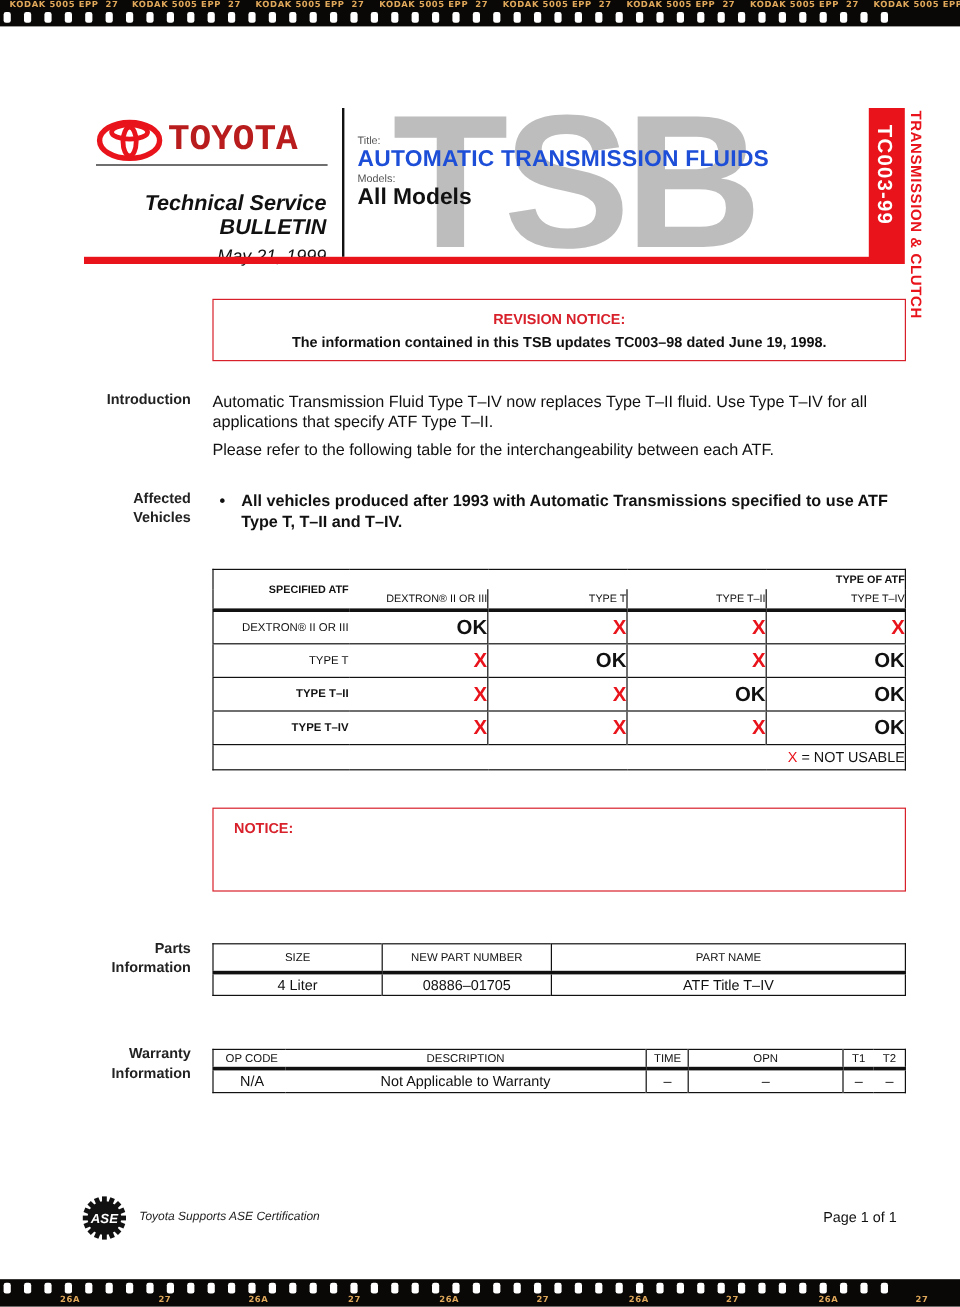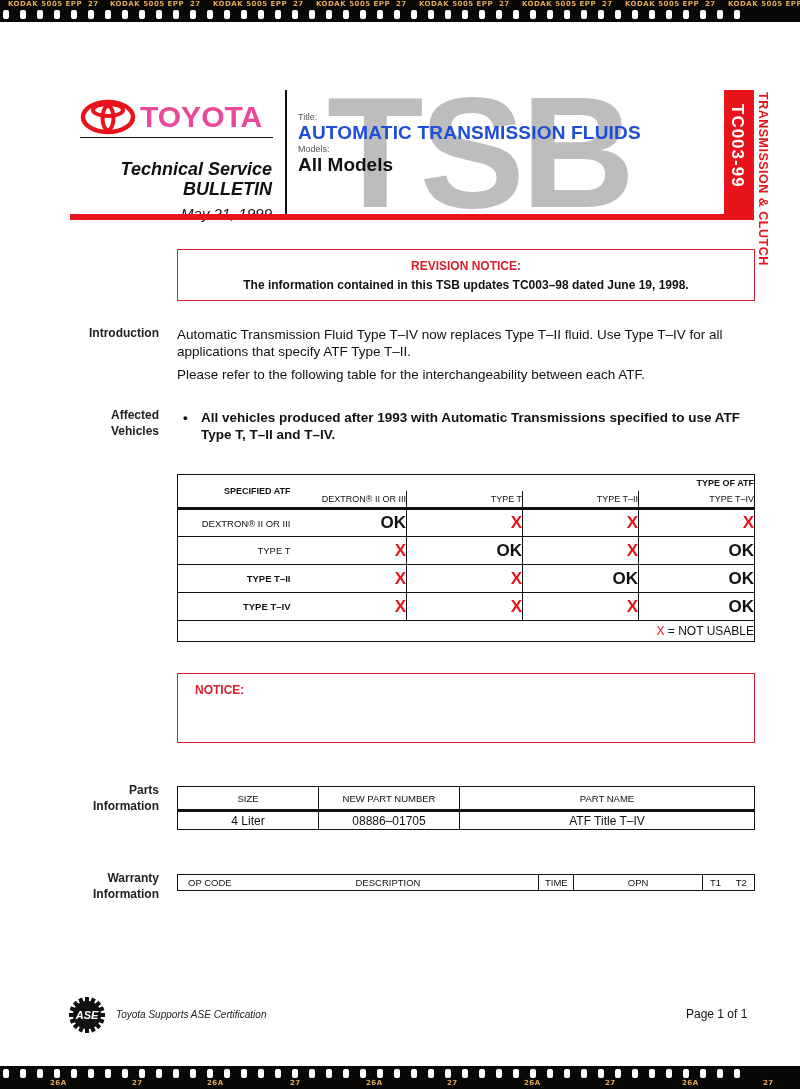--- a/index.html
+++ b/index.html
@@ -15,21 +15,21 @@
     .film.bottom .labels { top: 13px; }
     .film .labels span { position: absolute; top: 0; }
     .film .holes { position: absolute; left: 3px; height: 9px; display: flex; gap: 11px; }
     .film.top .holes { top: 10px; }
     .film.bottom .holes { top: 3px; }
     .film .holes i { display: block; width: 6px; height: 9px; background: #fff; border-radius: 2px; }
 
     
     .logo { position: absolute; left: 80px; top: 99px; display: flex; align-items: center; gap: 4px; }
     .logo svg { display: block; }
-    .logo-text { font-family: Liberation Sans, sans-serif; font-weight: bold; font-size: 30px; color: #ec4899; letter-spacing: 0px; line-height: 30px; }
+    .logo-text { font-family: Liberation Mono, monospace; font-weight: bold; font-size: 30px; color: #b91c1c; letter-spacing: 0px; line-height: 30px; }
     .logo-rule { position: absolute; left: 80px; top: 137px; width: 193px; height: 1px; background: #111; }
     .tsb-lines { position: absolute; right: 528px; top: 143px; text-align: right; font-style: italic; margin-top: 16px; }
     .tsb-lines .l1 { font-size: 18px; font-weight: bold; line-height: 20px; }
     .tsb-lines .l2 { font-size: 18px; font-weight: bold; line-height: 21px; }
     .tsb-lines .l3 { font-size: 15px; line-height: 24px; margin-top: 2px; }
     .vsep { position: absolute; left: 285px; top: 90px; width: 2px; height: 124px; background: #111; }
     .redbar { position: absolute; left: 70px; top: 214px; width: 666px; height: 6px; background: #e8131b; }
 
     .watermark { position: absolute; left: 327px; top: 72px; font-family: "Liberation Sans", sans-serif; font-weight: bold; font-size: 158px; letter-spacing: -4px; color: #bdbdbd; line-height: 160px; }
     .title-block { position: absolute; left: 298px; top: 112px; }
@@ -284,20 +284,28 @@
 </div>
 <table class="warr">
   <tbody>
       <tr>
     <th class="noleft" style="width:60px;text-align:left;padding-left:10px">OP CODE</th>
     <th class="noleft" style="width:300px">DESCRIPTION</th>
     <th style="width:35px">TIME</th>
     <th style="width:128px">OPN</th>
     <th style="width:26px">T1</th>
     <th class="noleft" style="width:26px">T2</th>
+  </tr>
+  <tr>
+    <td class="noleft" style="text-align:left;padding-left:22px">N/A</td>
+    <td class="noleft">Not Applicable to Warranty</td>
+    <td>–</td>
+    <td>–</td>
+    <td>–</td>
+    <td class="noleft">–</td>
   </tr>
 </tbody>
   </table>
 
 <div class="ase">
   <svg width="38" height="38" viewBox="0 0 38 38">
     <g fill="#111">
       <circle cx="19" cy="19" r="14"></circle>
       <rect x="17" y="1" width="4" height="6"></rect>
       <rect x="17" y="31" width="4" height="6"></rect>

